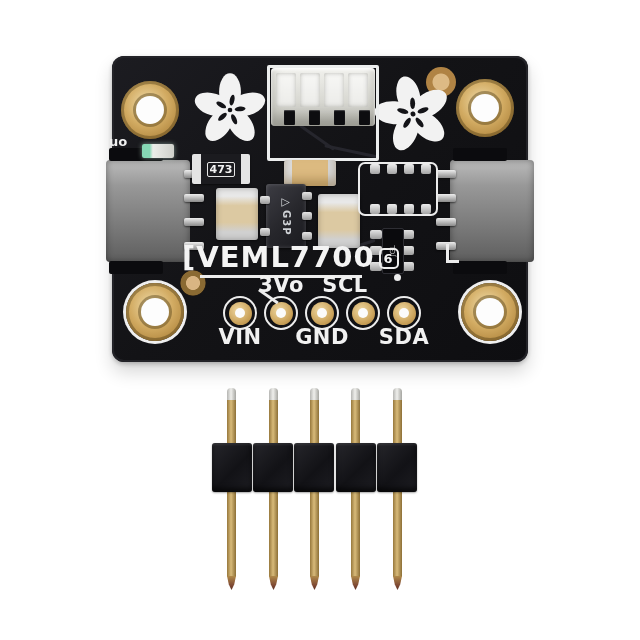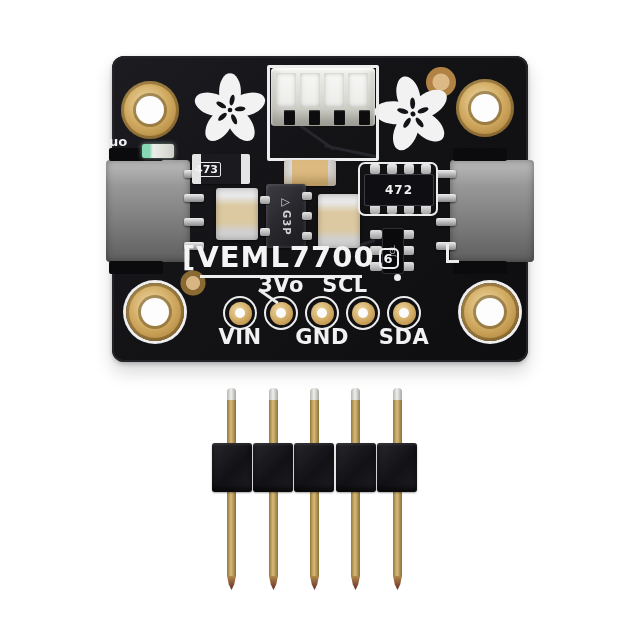--- a/index.html
+++ b/index.html
@@ -67,21 +67,21 @@
 
   
   .led { position:absolute; left:30px; top:88px; width:32px; height:14px; border-radius:2px;
     background:linear-gradient(90deg,#86d7b4 0 24%,#eceee9 34%,#cfd0ca 100%);
     box-shadow:0 0 5px rgba(220,255,235,.5); }
   .on-label { position:absolute; left:-3px; top:80px; font-size:13px; transform:rotate(180deg); }
 
   
   .res473 { position:absolute; left:80px; top:98px; width:58px; height:30px; border-radius:2px;
     background:linear-gradient(90deg,#e4e4e4 0 16%,#1b1b1f 16% 84%,#e4e4e4 84%);
-    display:flex; align-items:center; justify-content:flex-start;
+    display:flex; align-items:center; justify-content:center;
     box-shadow:0 1px 2px rgba(0,0,0,.5); }
   .res473 span { color:#f2f2f2; font-size:11px; font-weight:bold; border:1px solid #e6e6e6;
     padding:0 2px; border-radius:2px; line-height:13px; }
 
   .cap-small { position:absolute; left:172px; top:104px; width:52px; height:26px; border-radius:3px;
     background:linear-gradient(90deg,#dcdcdc 0 16%,#dcba80 16% 84%,#d4d4d4 84%);
     box-shadow:inset 0 -7px 9px rgba(125,95,45,.4), 0 1px 2px rgba(0,0,0,.5); }
   .cap-big { position:absolute; width:42px; border-radius:3px;
     background:linear-gradient(180deg,#e8e8e8 0 16%,#dcc9a2 34% 66%,#d0d0d0 84% 100%);
     box-shadow:inset 0 0 6px rgba(0,0,0,.28), 0 1px 3px rgba(0,0,0,.5); }
@@ -275,23 +275,20 @@
 
     <div class="rn-outline"></div>
     <div class="rn-lead" style="left:258px; top:108px;"></div>
     <div class="rn-lead" style="left:275px; top:108px;"></div>
     <div class="rn-lead" style="left:292px; top:108px;"></div>
     <div class="rn-lead" style="left:309px; top:108px;"></div>
     <div class="rn-lead" style="left:258px; top:148px;"></div>
     <div class="rn-lead" style="left:275px; top:148px;"></div>
     <div class="rn-lead" style="left:292px; top:148px;"></div>
     <div class="rn-lead" style="left:309px; top:148px;"></div>
-    <div class="rn-body">
-      <span>472</span>
-    </div>
 
     <div class="sensor">
       <div class="pad" style="left:0px;  top:4px;"></div>
       <div class="pad" style="left:0px;  top:20px;"></div>
       <div class="pad" style="left:0px;  top:36px;"></div>
       <div class="pad" style="left:32px; top:4px;"></div>
       <div class="pad" style="left:32px; top:20px;"></div>
       <div class="pad" style="left:32px; top:36px;"></div>
       <div class="sensor-die">
         <span>JGL</span>

